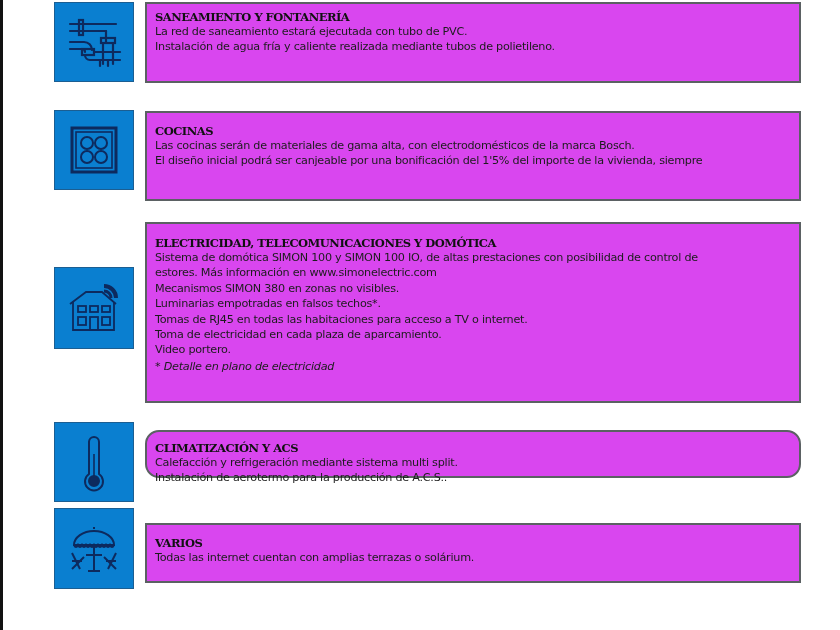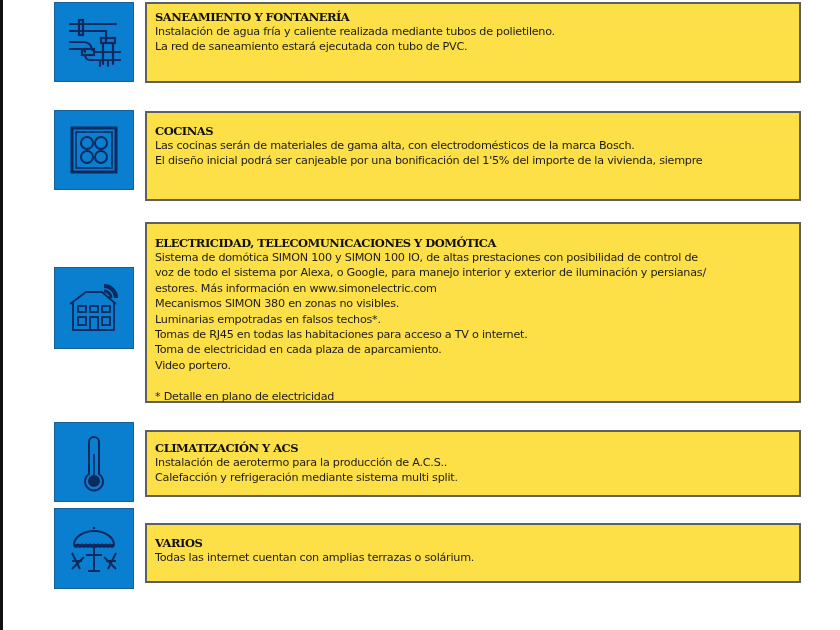--- a/index.html
+++ b/index.html
@@ -17,42 +17,43 @@
     background: #0a7fd0;
     border: 1px solid #1b5e92;
     box-sizing: border-box;
     display: flex; align-items: center; justify-content: center;
   }
   .icon-box svg { display: block; }
   .card {
     position: absolute; left: 145px; width: 656px;
     border: 2px solid #5b6163;
     box-sizing: border-box;
-    background: #fde047;
+    background: #d946ef;
     padding: 6px 8px 0 8px;
   }
   .card-title {
     font-family: "DejaVu Serif", serif;
     font-weight: bold;
     font-size: 11.5px;
     letter-spacing: -0.5px;
     color: #111;
     line-height: 14px;
     text-transform: uppercase;
   }
   .card-line {
     font-size: 11.2px;
     line-height: 15.4px;
     color: #1c1c1c;
     letter-spacing: -0.25px;
     white-space: nowrap;
   }
   .card-note {
-    font-size: 11.2px; line-height: 15px; color: #1c1c1c; margin-top: 16px;
+    font-size: 11.2px; line-height: 15px; color: #1c1c1c; margin-top: 1px;
     letter-spacing: -0.25px;
+    font-style: italic;
   }
 </style>
 </head>
 <body>
 
 <div class="left-edge"></div>
 
 <div class="icon-box" style="top:2px;height:80px;">
   <svg width="60" height="60" viewBox="0 0 60 60" fill="none" stroke="#0d2a5e" stroke-width="2.2" stroke-linecap="round">
     <line x1="6" y1="12" x2="52" y2="12"></line>
@@ -67,22 +68,22 @@
     <path d="M6 37 h12 a3 3 0 0 1 3 3"></path>
     <rect x="18" y="37" width="12" height="6"></rect>
     <path d="M21 43 a5 5 0 0 0 5 5 h30"></path>
     <line x1="30" y1="40" x2="56" y2="40"></line>
     <line x1="36" y1="48" x2="36" y2="54"></line>
     <line x1="44" y1="48" x2="44" y2="54"></line>
   </svg>
 </div>
 <div class="card" style="top:2px;height:81px;">
   <div class="card-title">SANEAMIENTO Y FONTANERÍA</div>
+  <div class="card-line">La red de saneamiento estará ejecutada con tubo de PVC.</div>
   <div class="card-line">Instalación de agua fría y caliente realizada mediante tubos de polietileno.</div>
-  <div class="card-line">La red de saneamiento estará ejecutada con tubo de PVC.</div>
 </div>
 
 <div class="icon-box" style="top:110px;height:80px;">
   <svg width="56" height="56" viewBox="0 0 56 56" fill="none" stroke="#0d2a5e">
     <rect x="6" y="6" width="44" height="44" stroke-width="3"></rect>
     <rect x="10" y="10" width="36" height="36" stroke-width="1.6"></rect>
     <circle cx="21" cy="21" r="6" stroke-width="2"></circle>
     <circle cx="35" cy="21" r="6" stroke-width="2"></circle>
     <circle cx="21" cy="35" r="6" stroke-width="2"></circle>
     <circle cx="35" cy="35" r="6" stroke-width="2"></circle>
@@ -104,41 +105,40 @@
     <rect x="14" y="39" width="8" height="8"></rect>
     <rect x="26" y="39" width="8" height="13"></rect>
     <rect x="38" y="39" width="8" height="8"></rect>
     <path d="M40 8 a12 12 0 0 1 12 12" stroke-width="4"></path>
     <path d="M40 13 a7 7 0 0 1 7 7" stroke-width="3"></path>
   </svg>
 </div>
 <div class="card" style="top:222px;height:181px;">
   <div class="card-title" style="margin-top:6px;">ELECTRICIDAD, TELECOMUNICACIONES Y DOMÓTICA</div>
   <div class="card-line">Sistema de domótica SIMON 100 y SIMON 100 IO, de altas prestaciones con posibilidad de control de</div>
-  <div class="card-line">voz de todo el sistema por Alexa, o Google, para manejo interior y exterior de iluminación y persianas/</div>
   <div class="card-line">estores. Más información en www.simonelectric.com</div>
   <div class="card-line">Mecanismos SIMON 380 en zonas no visibles.</div>
   <div class="card-line">Luminarias empotradas en falsos techos*.</div>
   <div class="card-line">Tomas de RJ45 en todas las habitaciones para acceso a TV o internet.</div>
   <div class="card-line">Toma de electricidad en cada plaza de aparcamiento.</div>
   <div class="card-line">Video portero.</div>
   <div class="card-note">* Detalle en plano de electricidad</div>
 </div>
 
 <div class="icon-box" style="top:422px;height:80px;">
   <svg width="50" height="60" viewBox="0 0 50 60" fill="none" stroke="#0d2a5e" stroke-width="2">
     <path d="M20 42 V10 a5 5 0 0 1 10 0 V42 a9 9 0 1 1 -10 0 Z"></path>
     <line x1="25" y1="22" x2="25" y2="44" stroke-width="1.6"></line>
     <circle cx="25" cy="49" r="5" fill="#0d2a5e"></circle>
   </svg>
 </div>
-<div class="card" style="top:430px;height:67px;">
+<div class="card" style="top:430px;height:48px;border-radius:14px;">
   <div class="card-title" style="margin-top:3px;">CLIMATIZACIÓN Y ACS</div>
+  <div class="card-line">Calefacción y refrigeración mediante sistema multi split.</div>
   <div class="card-line">Instalación de aerotermo para la producción de A.C.S..</div>
-  <div class="card-line">Calefacción y refrigeración mediante sistema multi split.</div>
 </div>
 
 <div class="icon-box" style="top:508px;height:81px;">
   <svg width="60" height="60" viewBox="0 0 60 60" fill="none" stroke="#0d2a5e" stroke-width="2">
     <path d="M10 26 a20 14 0 0 1 40 0 Z"></path>
     <path d="M10 26 q2 4 4 0 q2 4 4 0 q2 4 4 0 q2 4 4 0 q2 4 4 0 q2 4 4 0 q2 4 4 0 q2 4 4 0 q2 4 4 0 q2 4 4 0"></path>
     <line x1="30" y1="10" x2="30" y2="8"></line>
     <line x1="30" y1="26" x2="30" y2="52"></line>
     <line x1="22" y1="36" x2="38" y2="36"></line>
     <line x1="8" y1="34" x2="16" y2="50"></line>

